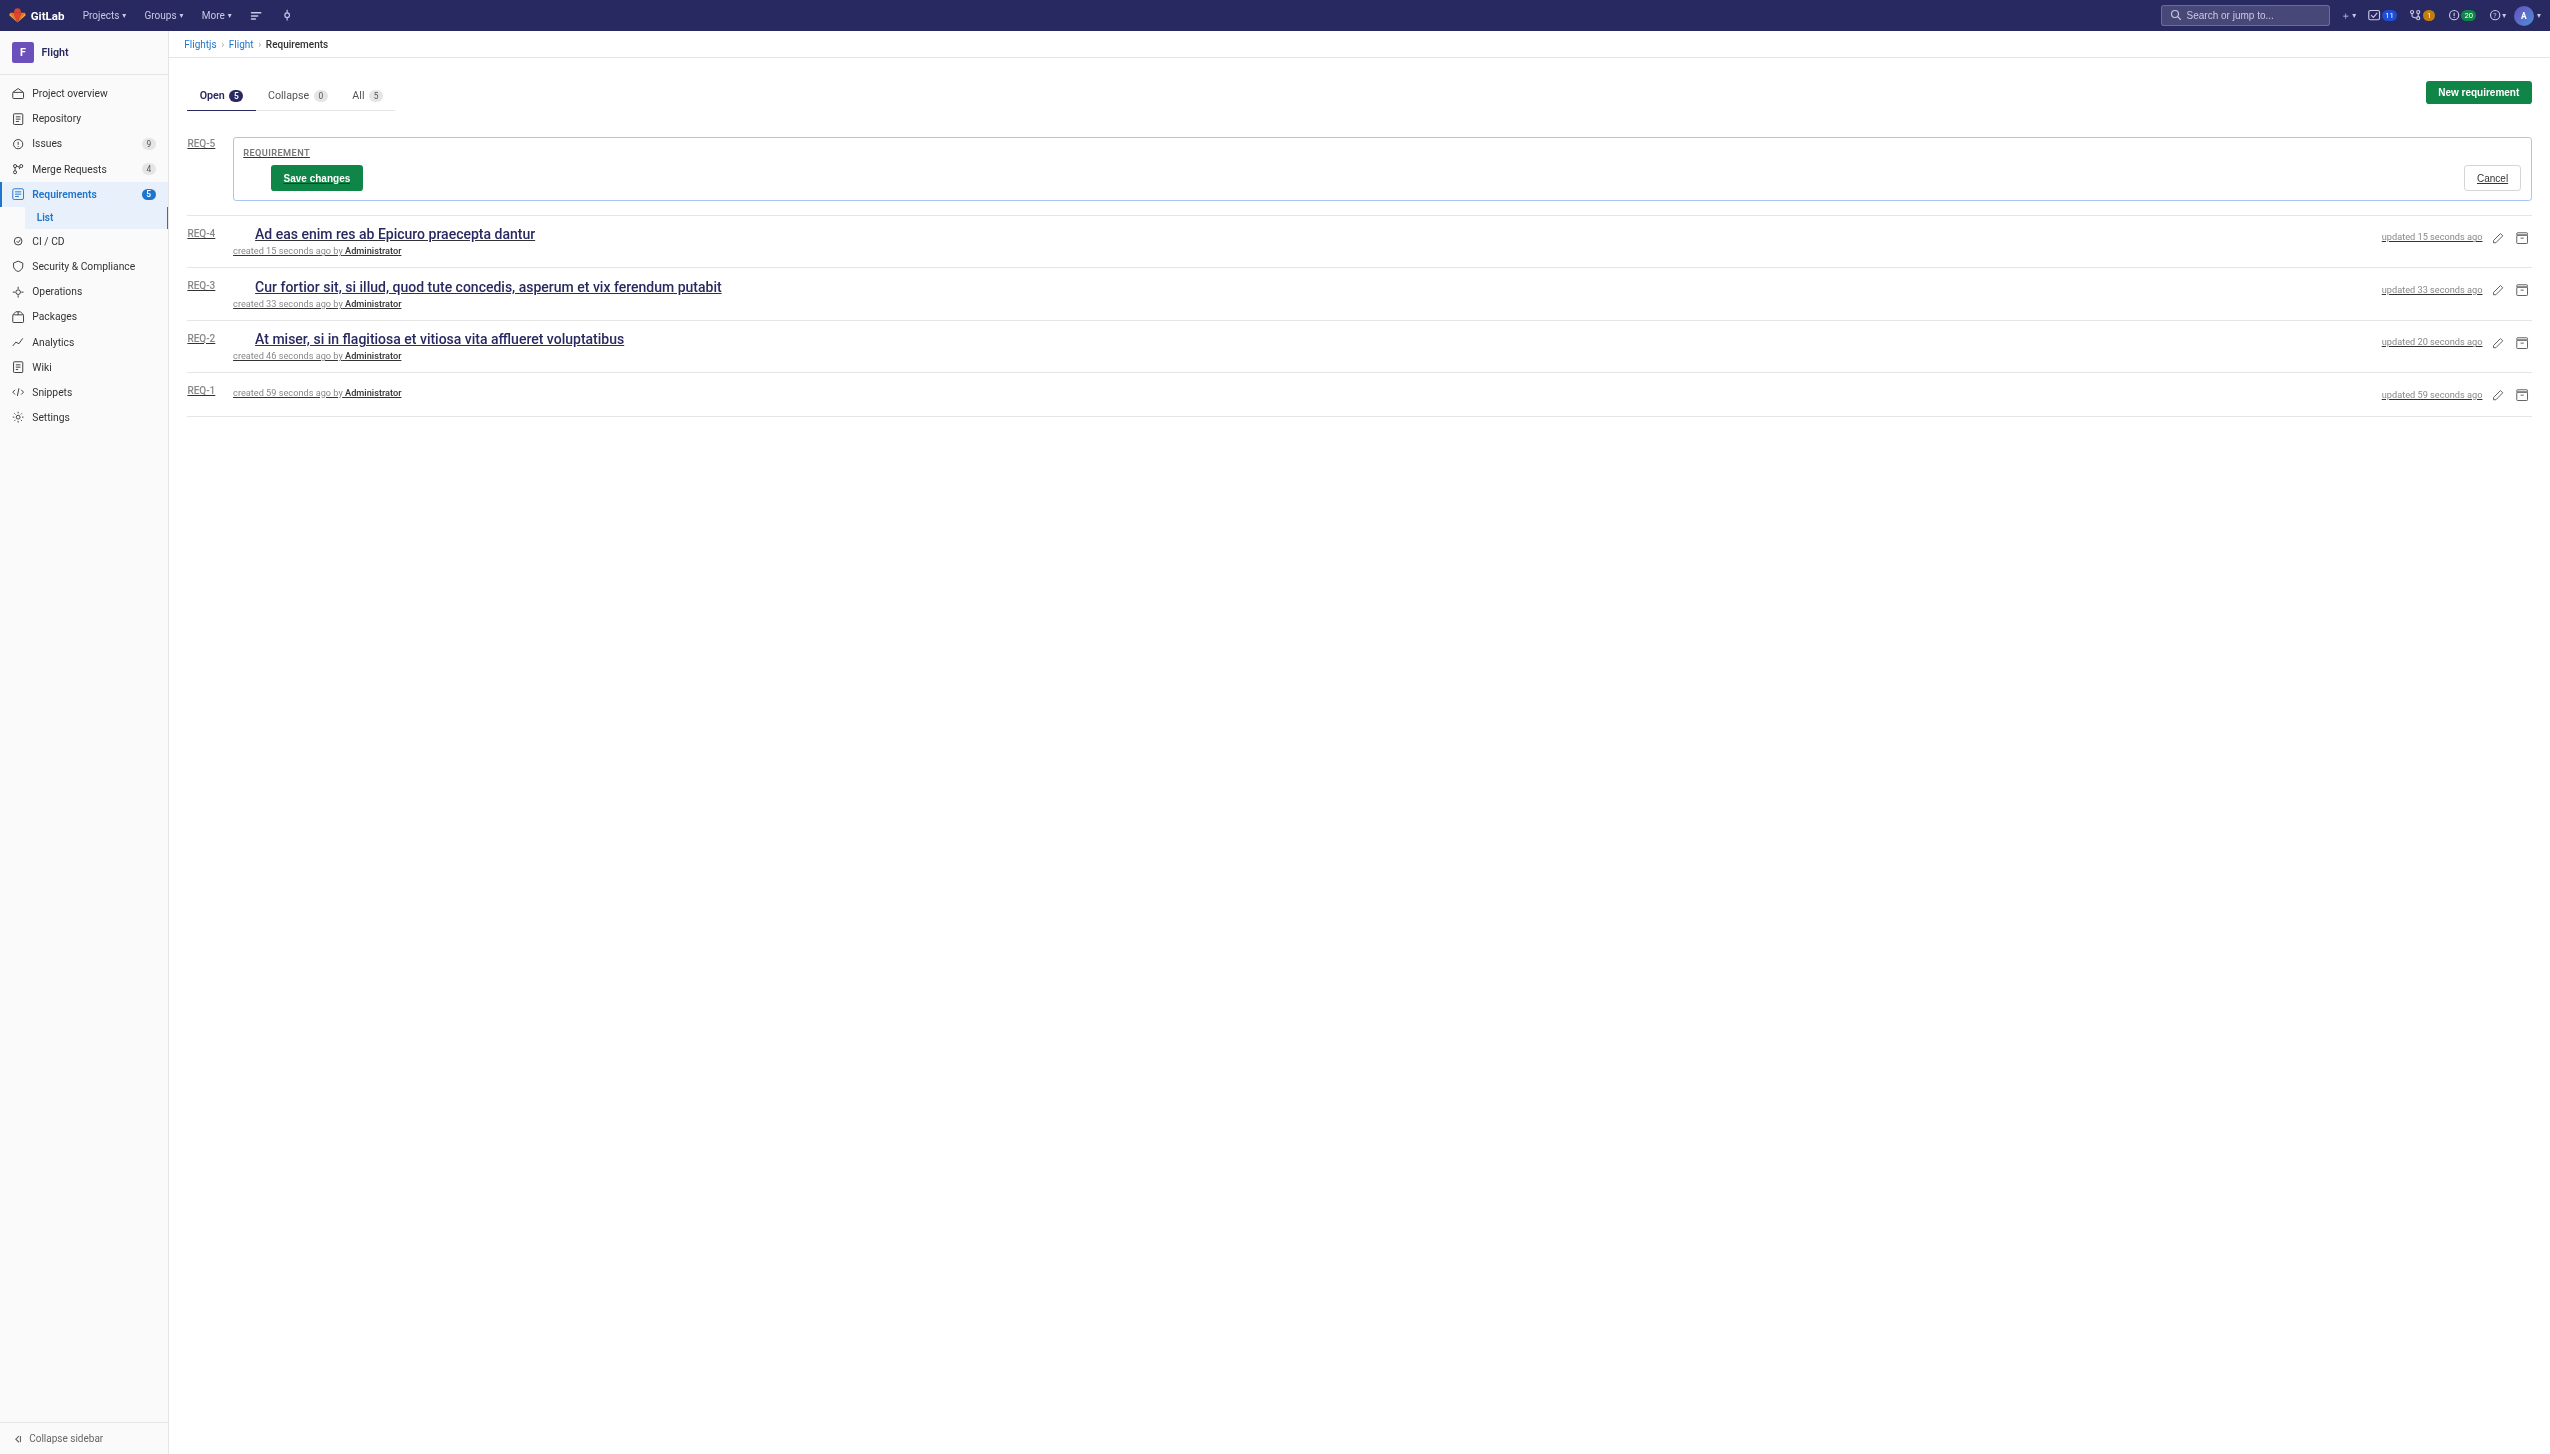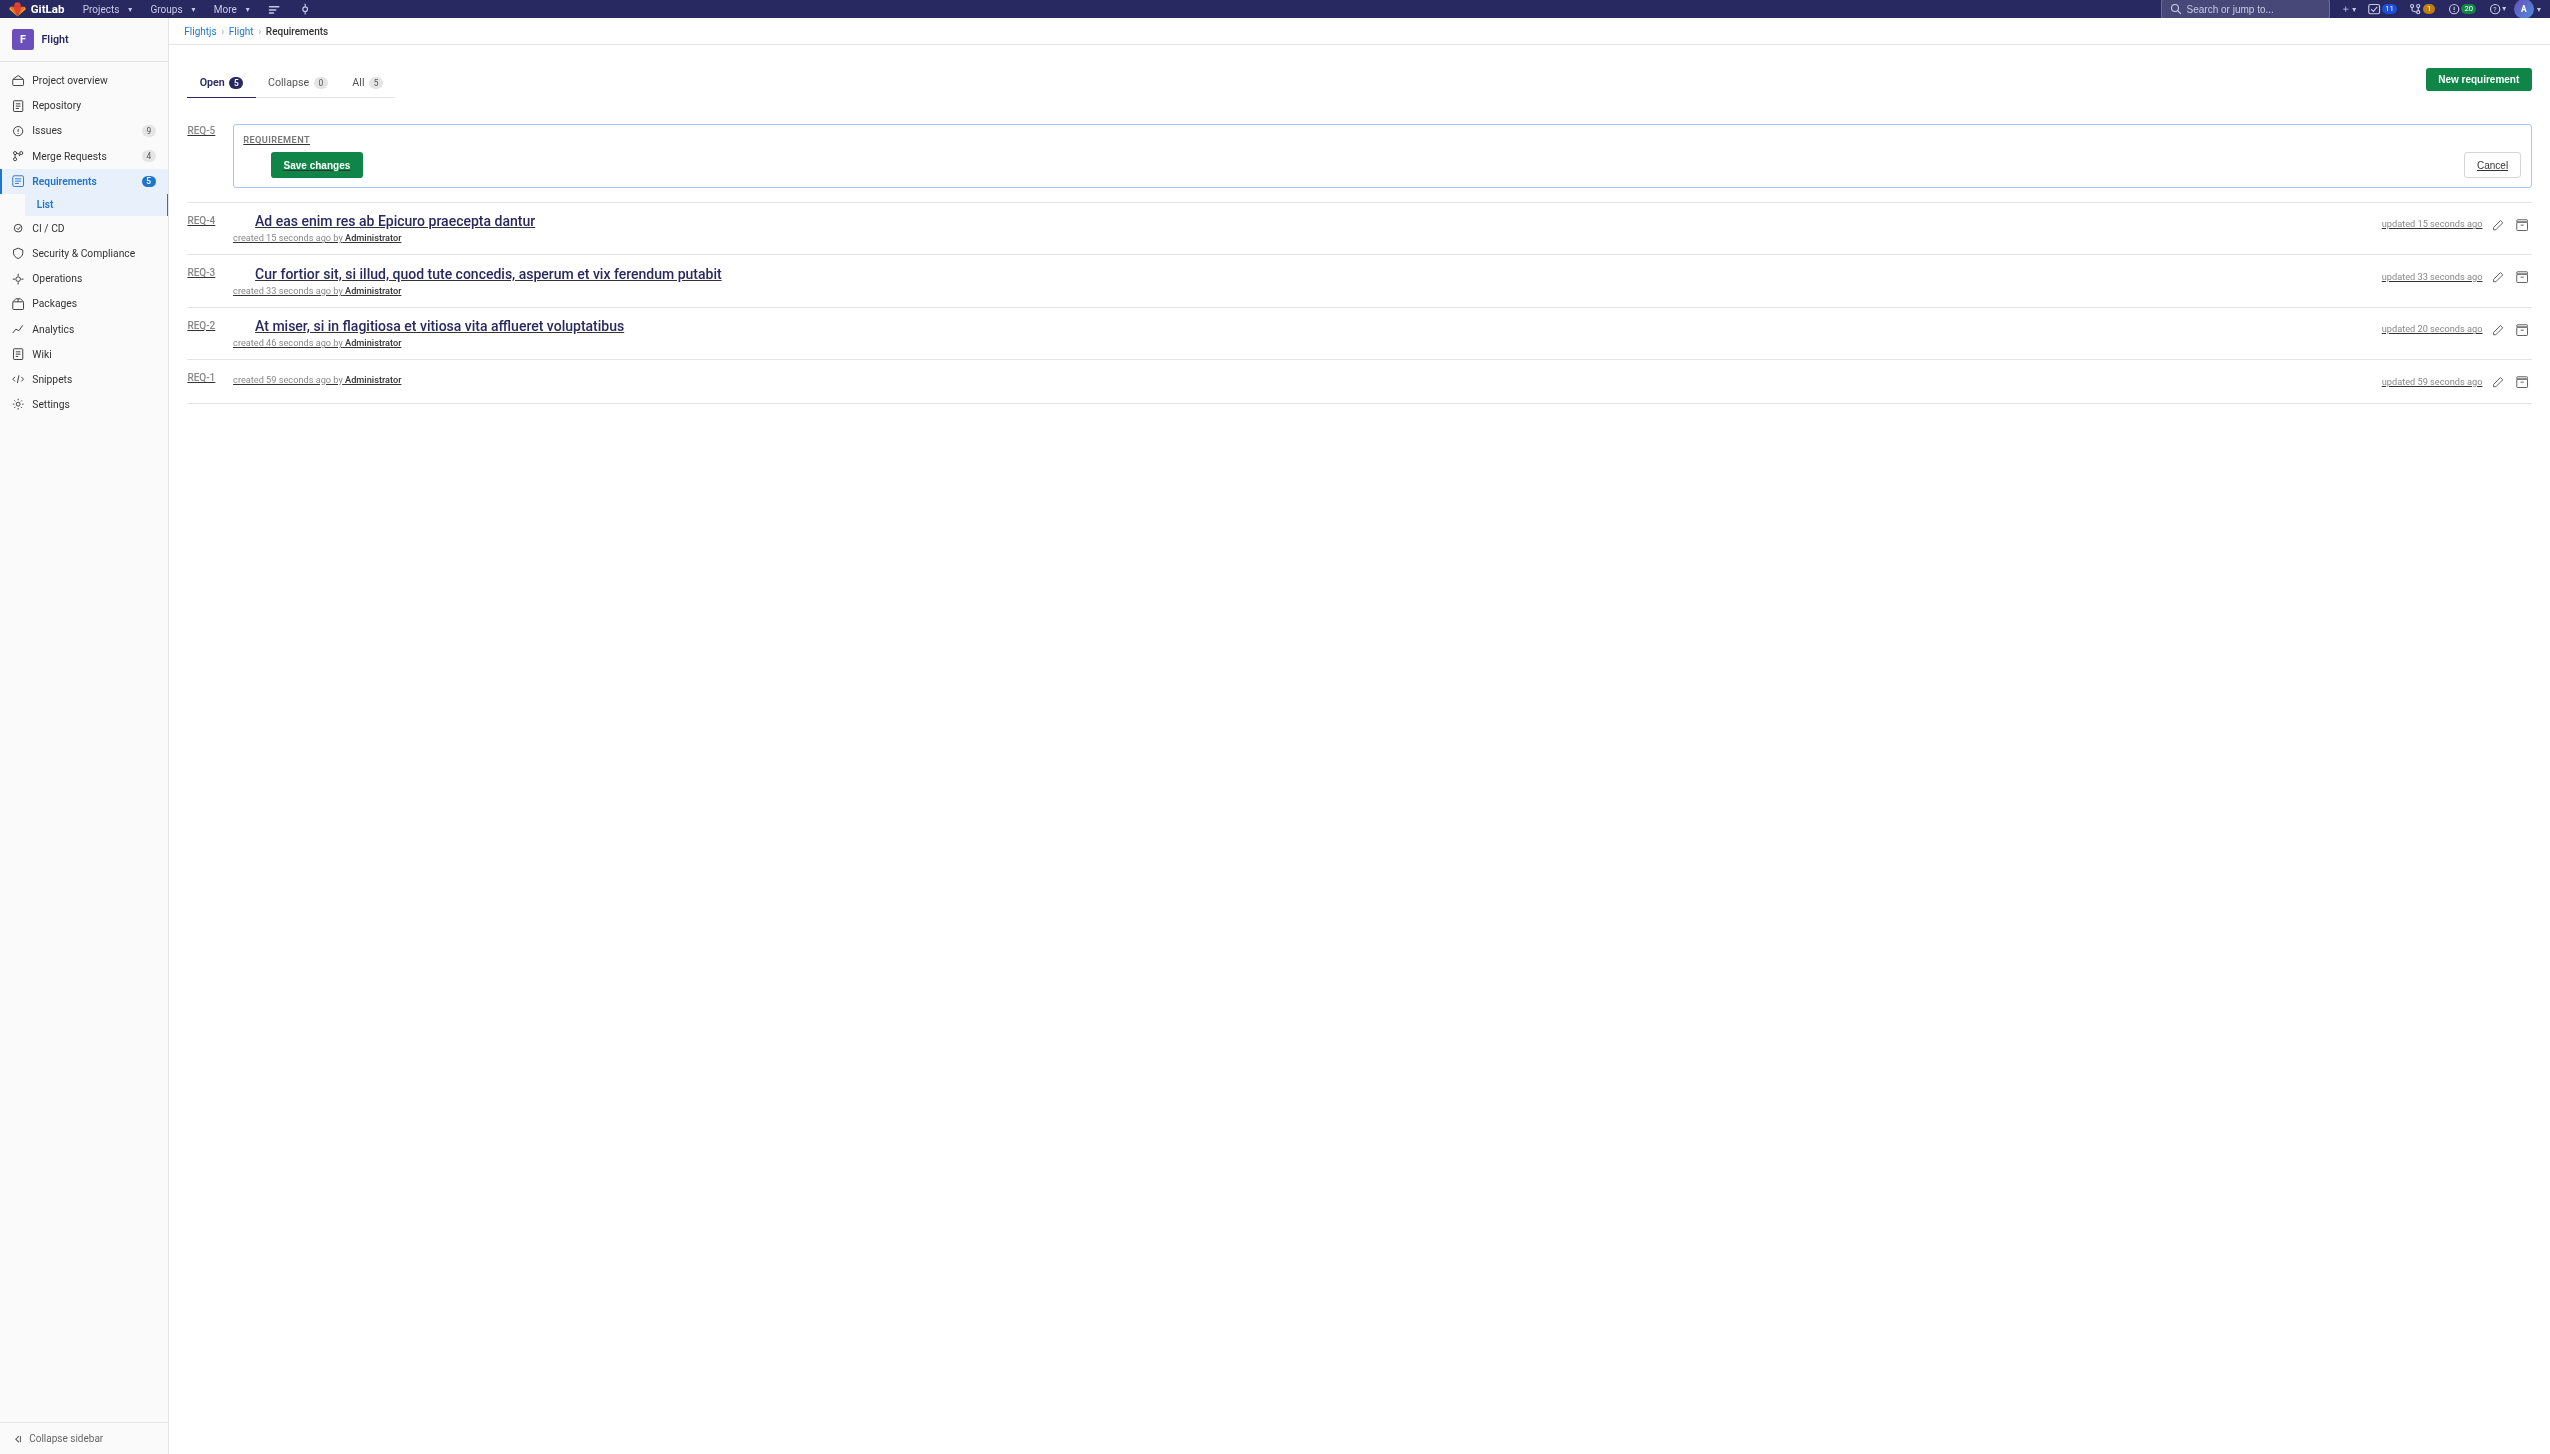--- a/index.html
+++ b/index.html
@@ -4,21 +4,21 @@
   <style>
     * { box-sizing: border-box; margin: 0; padding: 0; }
     body { font-family: -apple-system, BlinkMacSystemFont, 'Segoe UI', Roboto, sans-serif; font-size: 10.7px; color: #333; background: #fff; display: flex; flex-direction: column; height: 100vh; overflow: hidden; }
 
     
     .topnav {
       background: #292961;
       display: flex;
       align-items: center;
       padding: 0 9.2px;
-      height: 18px;
+      height: 31px;
       flex-shrink: 0;
       gap: 6.1px;
     }
     .topnav-logo {
       display: flex;
       align-items: center;
       gap: 4.6px;
       color: #fff;
       font-weight: bold;
       font-size: 11.5px;
@@ -26,21 +26,21 @@
     }
     .topnav-logo svg { width: 17px; height: 17px; }
     .topnav-item {
       color: #c8c8e8;
       font-size: 10px;
       padding: 3.1px 6.1px;
       border-radius: 2.3px;
       cursor: pointer;
       display: flex;
       align-items: center;
-      gap: 9px;
+      gap: 3px;
       white-space: nowrap;
     }
     .topnav-spacer { flex: 1; }
     .topnav-search {
       background: rgba(255,255,255,0.15);
       border: 0.8px solid rgba(255,255,255,0.2);
       border-radius: 3.1px;
       padding: 3.1px 7.7px;
       color: #fff;
       font-size: 10px;

